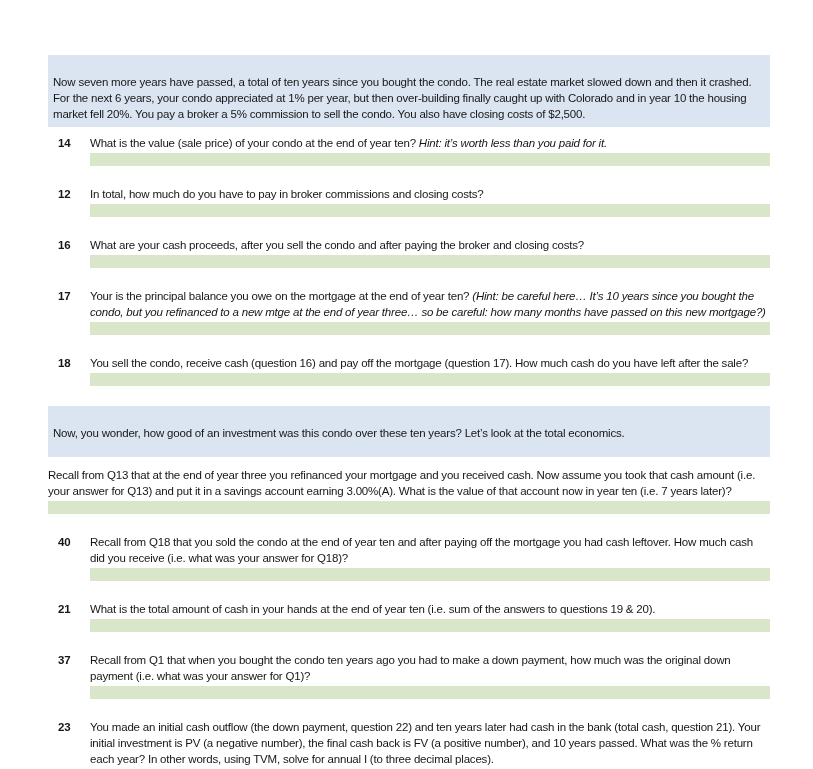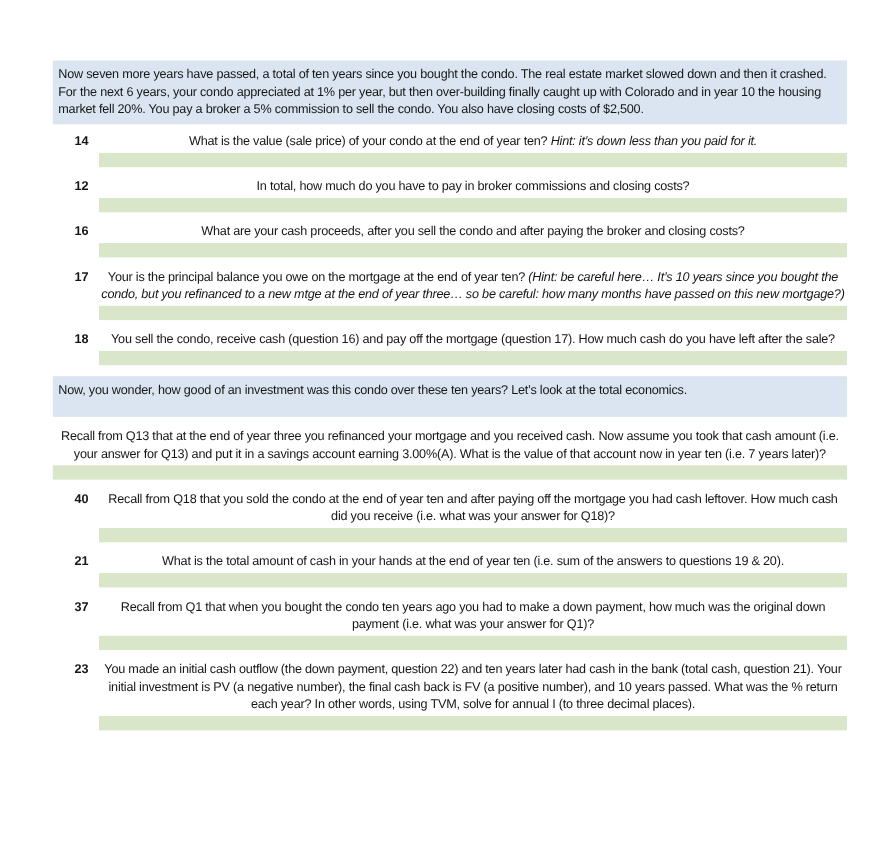--- a/index.html
+++ b/index.html
@@ -12,31 +12,30 @@
     font-size: 11.5px;
     letter-spacing: -0.2px;
     color: #161616;
   }
   .page {
     padding: 55px 43px 0 48px;
   }
   .highlight-band {
     background: var(--highlight-blue, #dbe5f1);
     line-height: 16px;
-    padding: 5px 6px 5px 5px;
+    padding: 19px 6px 5px 5px;
   }
   .intro-band { margin-bottom: 8px; }
   .section-band {
     padding-bottom: 16px;
     margin: 2px 0 10px 0;
   }
   .question {
     display: flex;
-    margin-bottom: 10px;
-    text-align: center;
+    margin-bottom: 20px;
   }
   .qnum {
     flex: 0 0 42px;
     width: 42px;
     padding-left: 10px;
     font-weight: bold;
     line-height: 16px;
   }
   .qbody { flex: 1; min-width: 0; }
   .qtext {
@@ -58,21 +57,21 @@
 
   <div class="highlight-band intro-band">
     <span>Now seven more years have passed, a total of ten years since you bought the condo.  The real estate market slowed down and then it crashed.  For the next 6 years, your condo appreciated at 1% per year, but then over-building finally caught up with Colorado and in year 10 the housing market fell 20%.  You pay a broker a 5% commission to sell the condo. You also have closing costs of $2,500.</span>
   </div>
 
   <div class="questions">
 
     <div class="question">
       <div class="qnum">14</div>
       <div class="qbody">
-        <p class="qtext"><span>What is the value (sale price) of your condo at the end of year ten?</span><span class="hint">  Hint: it’s down less than you paid for it.</span><span class="hint u"></span><span class="hint"></span></p>
+        <p class="qtext"><span>What is the value (sale price) of your condo at the end of year ten?</span><span class="hint">  Hint: it’s worth less than you paid for it.</span><span class="hint u"></span><span class="hint"></span></p>
         <div class="answer-bar"></div>
       </div>
     </div>
 
     <div class="question">
       <div class="qnum">12</div>
       <div class="qbody">
         <p class="qtext"><span>In total, how much do you have to pay in broker commissions and closing costs?</span><span class="hint"></span><span class="hint u"></span><span class="hint"></span></p>
         <div class="answer-bar"></div>
       </div>

